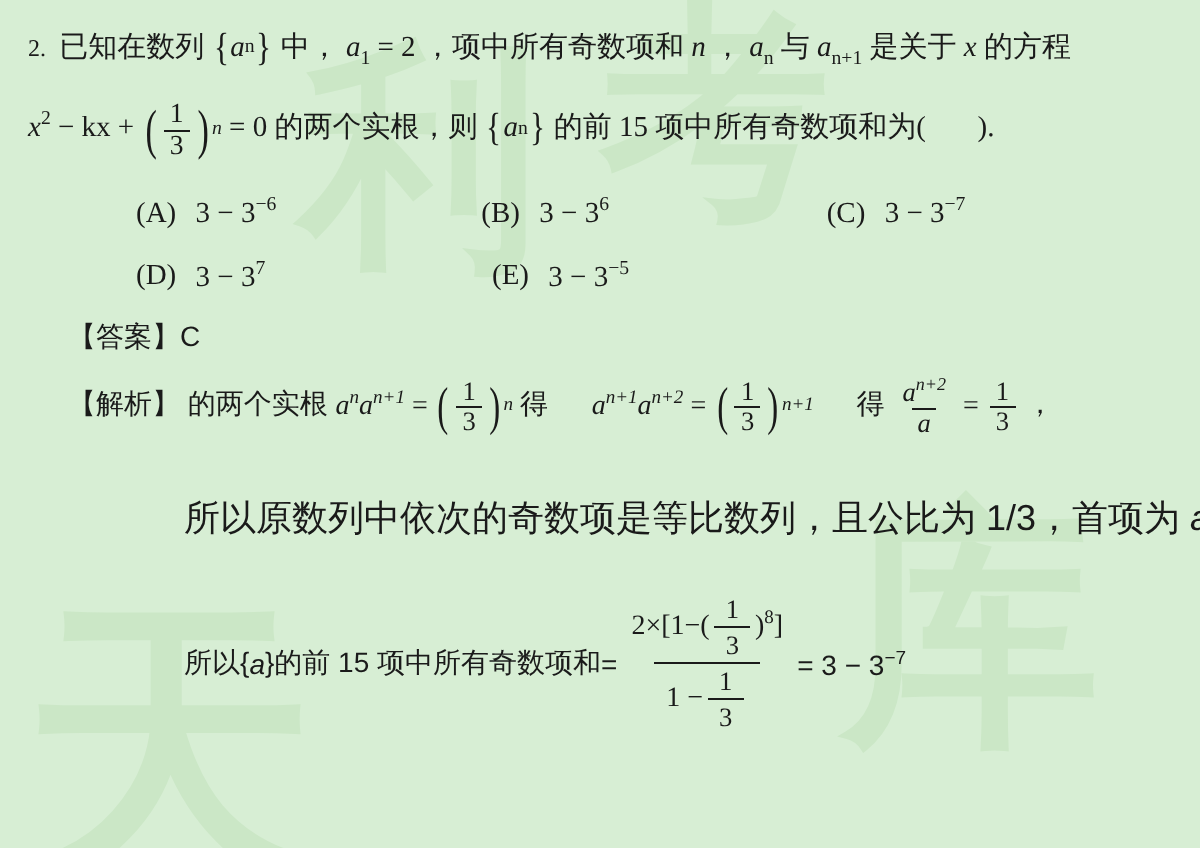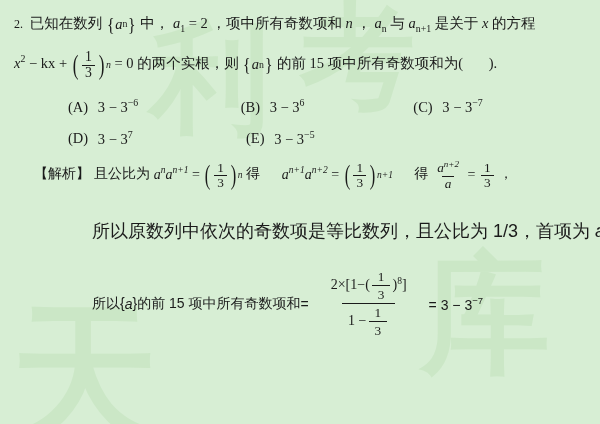--- a/index.html
+++ b/index.html
@@ -147,21 +147,21 @@
     align-items: center;
   }
   .bigfrac {
     display: inline-flex;
     flex-direction: column;
     align-items: center;
     vertical-align: middle;
     font-family: "Liberation Serif", serif;
     font-size: 14px;
     line-height: 1.2;
-    margin: 0 16px;
+    margin: 0 1px;
     justify-content: center;
   }
   .bigfrac .num { padding: 0 6px 1px 6px; }
   .bigfrac .den { padding: 2px 6px 0 6px; border-top: 1px solid #1a1a1a; }
   .blank-paren { letter-spacing: 1px; }
 </style>
 </head>
 <body>
 
 <div class="page">
@@ -243,24 +243,27 @@
           <span class="lbl">(D)</span>
           <span>3 − 3</span><span class="supn">7</span>
         </div>
         <div class="opt">
           <span class="lbl">(E)</span>
           <span>3 − 3</span><span class="supn">−5</span>
         </div>
       </div>
     </div>
 
+    <div class="answer">
+      <span>【答案】</span><span>C</span>
+    </div>
 
     <div class="analysis">
       <span>【解析】</span>
-      <span>且公比为</span>
+      <span>的两个实根</span>
       <span class="m">
         <span class="italic">a</span><span class="sup">n</span><span class="italic">a</span><span class="sup">n+1</span>
         <span>=</span>
         <span class="pw">
           <span class="paren-big">(</span>
           <span class="frac">
             <span class="num">1</span>
             <span class="den">3</span>
           </span>
           <span class="paren-big">)</span>

